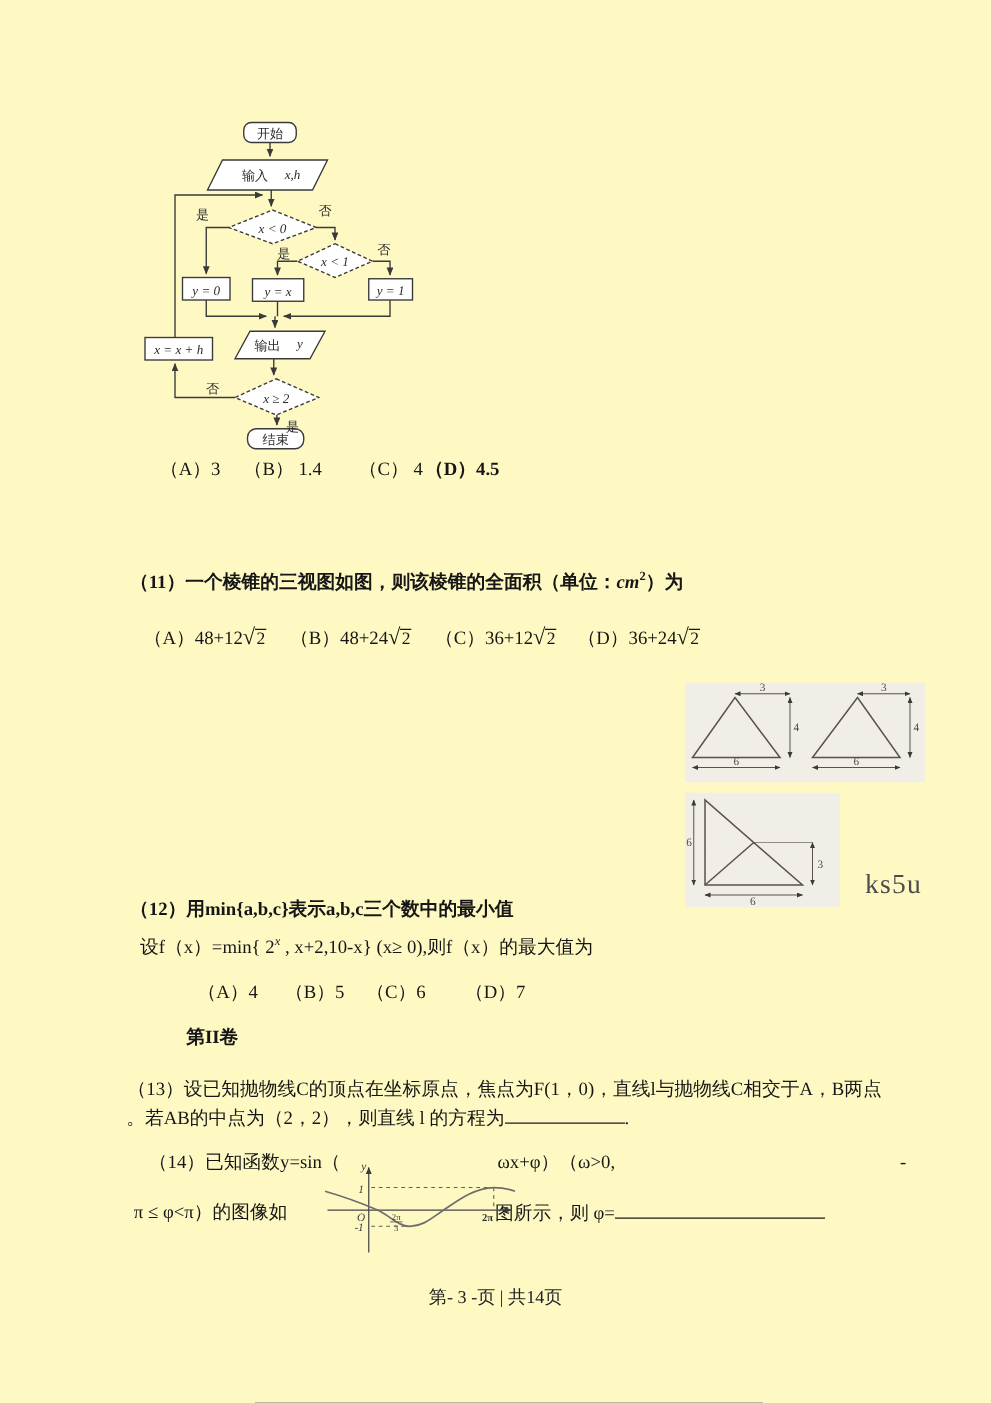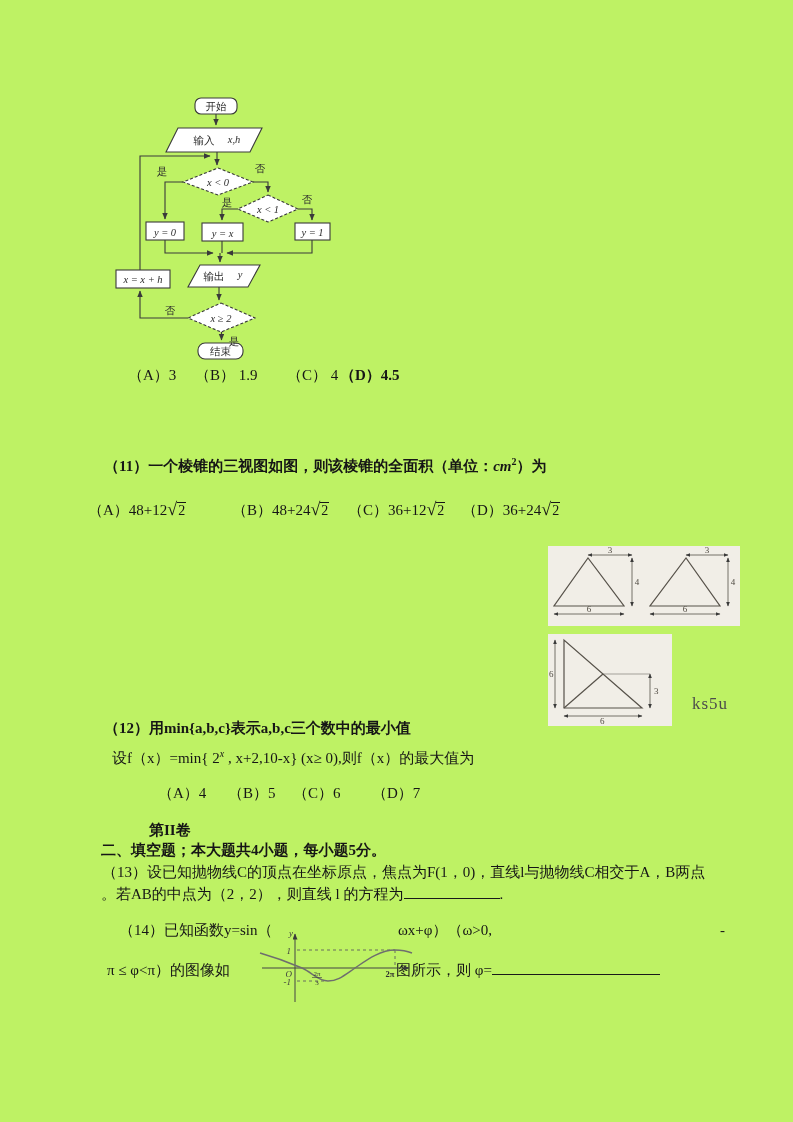--- a/index.html
+++ b/index.html
@@ -1,26 +1,26 @@
 <!DOCTYPE html>
 <html><head>
 <meta charset="utf-8">
 <style>
   html,body{margin:0;padding:0;background:#888;}
-  .page{position:relative;width:793px;height:1122px;background:#bef264;overflow:hidden;
+  .page{position:relative;width:793px;height:1122px;background:#fef9c3;overflow:hidden;
         font-family:"Liberation Serif","DejaVu Serif",serif;color:#161616;}
   .abs{position:absolute;}
   .t15{font-size:15px;line-height:20px;white-space:nowrap;}
   .t15b{font-size:15px;font-weight:bold;line-height:20px;white-space:nowrap;}
   .opt{font-size:15px;white-space:nowrap;}
   .sup{vertical-align:super;font-size:10px;line-height:0;}
   .sqrt{font-size:18px;line-height:0;}
   .radicand{border-top:1px solid #161616;font-size:14px;padding:0 1px;}
   .blank{display:inline-block;border-bottom:1.4px solid #1a1a1a;height:14px;vertical-align:baseline;}
-  .watermark{font-size:17px;color:#4c4c4c;letter-spacing:1px;}
+  .watermark{font-size:22px;color:#4c4c4c;letter-spacing:1px;}
   .footer{width:793px;text-align:center;font-size:14.5px;color:#222;}
   svg text{font-family:"Liberation Serif","DejaVu Serif",serif;}
   .cnlab{font-size:10.5px;fill:#2c2c2c;}
   .mathlab{font-size:10.5px;font-style:italic;fill:#2c2c2c;}
   .dimlab{font-size:9px;fill:#4f4a42;}
   .glab{font-size:9px;font-style:italic;fill:#3c3c3c;}
   .gfrac{font-size:7px;fill:#3c3c3c;}
   .gbold{font-size:8.5px;font-weight:bold;fill:#2f2f2f;}
 </style>
 </head>
@@ -80,28 +80,28 @@
       <text class="mathlab" x="132" y="186">y</text>
       <text class="mathlab" x="113" y="230" font-size="9.5">x ≥ 2</text>
       <text class="cnlab" x="62" y="222">否</text>
       <text class="cnlab" x="126" y="253">是</text>
       <text class="mathlab" x="35" y="191" font-size="10">x = x + h</text>
       <text class="cnlab" x="112.5" y="263">结束</text>
     </g>
   </svg>
 
   <span class="abs opt" style="left:128px;top:366px;">（A）3</span>
-  <span class="abs opt" style="left:195px;top:366px;">（B） 1.9</span>
+  <span class="abs opt" style="left:195px;top:366px;">（B） 1.4</span>
   <span class="abs opt" style="left:287px;top:366px;">（C） 4</span>
   <span class="abs opt" style="left:340px;top:366px;font-weight:bold;">（D）4.5</span>
 
   <div class="abs t15b" style="left:104px;top:456px;text-align:center;">
     <span>（11）一个棱锥的三视图如图，则该棱锥的全面积（单位：</span><i>cm</i><span class="sup">2</span><span>）为</span>
   </div>
-  <span class="abs opt" style="left:88px;top:501px;text-align:center;"><span>（A）48+12</span><span class="sqrt">√</span><span class="radicand">2</span></span>
+  <span class="abs opt" style="left:115px;top:501px;text-align:center;"><span>（A）48+12</span><span class="sqrt">√</span><span class="radicand">2</span></span>
   <span class="abs opt" style="left:232px;top:501px;"><span>（B）48+24</span><span class="sqrt">√</span><span class="radicand">2</span></span>
   <span class="abs opt" style="left:348px;top:501px;"><span>（C）36+12</span><span class="sqrt">√</span><span class="radicand">2</span></span>
   <span class="abs opt" style="left:462px;top:501px;"><span>（D）36+24</span><span class="sqrt">√</span><span class="radicand">2</span></span>
 
   <svg class="abs" style="left:548px;top:546px;" width="192" height="80" viewBox="0 0 192 80">
     <rect x="0" y="0" width="192" height="80" fill="#f1eee7"></rect>
     <g stroke="#57524a" stroke-width="1.2" fill="none">
       <polygon points="6,60 76,60 40,12"></polygon>
       <polygon points="102,60 172,60 138,12"></polygon>
     </g>
@@ -145,21 +145,20 @@
   <div class="abs t15b" style="left:104px;top:718px;">（12）用min{a,b,c}表示a,b,c三个数中的最小值</div>
   <div class="abs t15" style="left:112px;top:748px;">
     <span>设f（x）=min{ 2</span><i class="sup">x</i><span> , x+2,10-x}  (x≥ 0),则f（x）的最大值为</span>
   </div>
   <span class="abs opt" style="left:158px;top:784px;">（A）4</span>
   <span class="abs opt" style="left:228px;top:784px;">（B）5</span>
   <span class="abs opt" style="left:293px;top:784px;">（C）6</span>
   <span class="abs opt" style="left:372px;top:784px;">（D）7</span>
 
   <div class="abs t15b" style="left:101px;top:820px;margin-left:48px;">第II卷</div>
-  <div class="abs t15b" style="left:101px;top:840px;">二、填空题；本大题共4小题，每小题5分。</div>
 
   <div class="abs t15" style="left:102px;top:862px;">（13）设已知抛物线C的顶点在坐标原点，焦点为F(1，0)，直线l与抛物线C相交于A，B两点</div>
   <div class="abs t15" style="left:101px;top:884px;font-family:Liberation Serif, serif;">
     <span>。若AB的中点为（2，2），则直线 l 的方程为</span><span class="blank" style="width:96px;"></span><span>.</span>
   </div>
 
   <span class="abs t15" style="left:107px;top:920px;margin-left:12px;">（14）已知函数y=sin（</span>
   <span class="abs t15" style="left:398px;top:920px;">ωx+φ）（ω&gt;0,</span>
   <span class="abs t15" style="left:720px;top:920px;">-</span>
   <span class="abs t15" style="left:107px;top:960px;">π ≤ φ&lt;π）的图像如</span>
@@ -184,14 +183,15 @@
     <text class="glab" x="35" y="59" text-anchor="end">-1</text>
     <text class="glab" x="36" y="51" text-anchor="end">O</text>
     <g>
       <text class="gfrac" x="61" y="50" text-anchor="middle">2π</text>
       <line x1="56" y1="51.5" x2="66" y2="51.5" stroke="#3c3c3c" stroke-width="0.6"></line>
       <text class="gfrac" x="61" y="58.5" text-anchor="middle">3</text>
     </g>
     <text class="gbold" x="134" y="51" text-anchor="middle">2π</text>
   </svg>
 
+  <div class="abs footer" style="left:0;top:1028px;">第- 3 -页 | 共14页</div>
 
 </div>
 
 </body></html>

